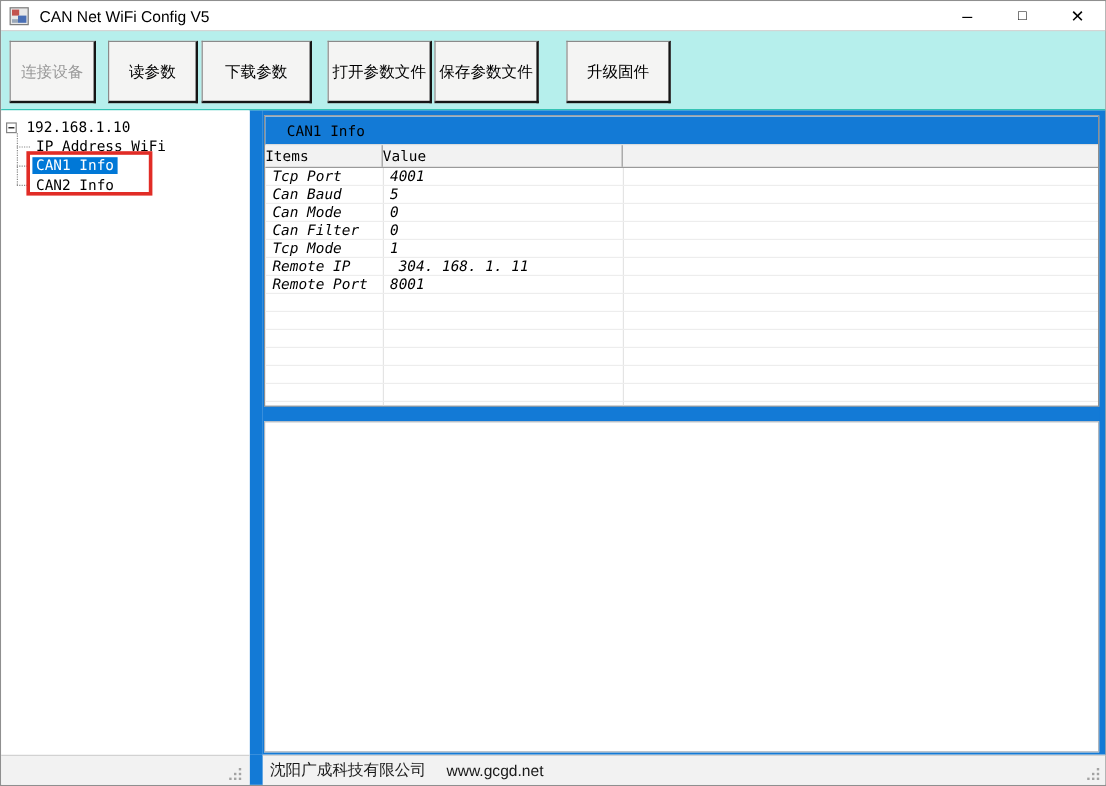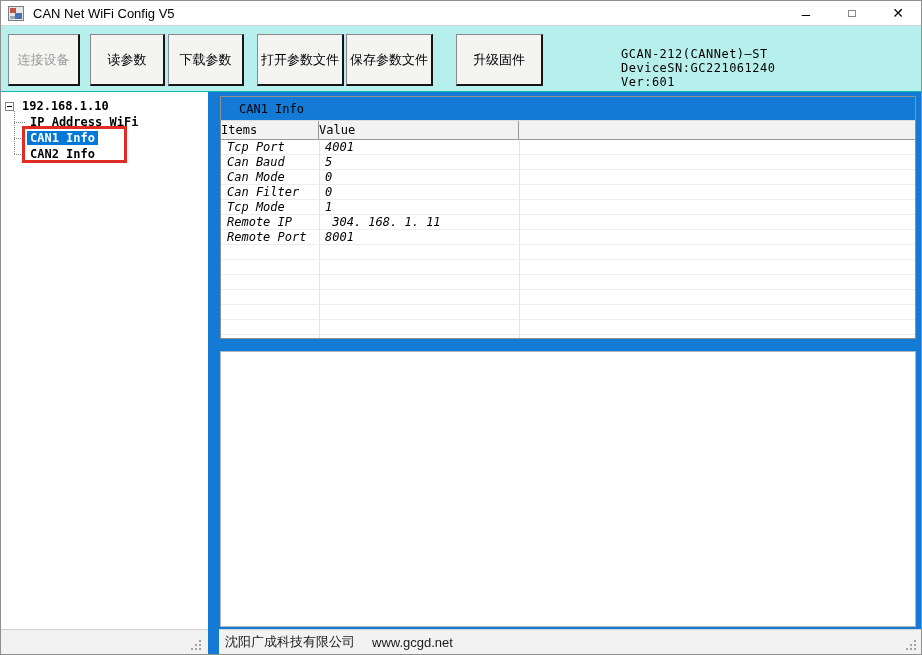--- a/index.html
+++ b/index.html
@@ -19,30 +19,30 @@
   .win-btn { width:46px; height:27px; display:flex; align-items:center; justify-content:center; font-size:14px; color:#000; cursor:default; }
   .win-btn.min { font-size:15px; }
   .win-btn.max { font-size:12px; }
 
   
   .toolbar { height:67px; background:#b6efec; border-top:1px solid #d5d5d5; border-bottom:1px solid #14b8a6; display:flex; align-items:flex-start; padding-top:8px; flex:0 0 auto; }
   .tb-btn { height:52px; background:#f4f4f3; border:1px solid #8a8a8a; border-right:2px solid #151515; border-bottom:2px solid #151515; font-family:"Liberation Sans", sans-serif; font-size:13px; color:#000; display:flex; align-items:center; justify-content:center; padding:0 9px; white-space:nowrap; }
   .tb-btn.disabled { color:#9a9a9a; }
   .b1 { margin-left:7px;  width:72px; }
   .b2 { margin-left:10px; width:75px; }
-  .b3 { margin-left:3px;  width:76px; }
+  .b3 { margin-left:3px;  width:92px; }
   .b4 { margin-left:13px; width:87px; }
   .b5 { margin-left:2px;  width:87px; }
   .b6 { margin-left:23px; width:87px; }
   .device-info { margin-left:78px; margin-top:13px; font-family:"DejaVu Sans Mono", monospace; font-size:12px; line-height:14px; color:#000; letter-spacing:0.5px; }
 
   
   .main { flex:1 1 auto; display:flex; min-height:0; }
 
-  .left-panel { width:207px; background:#ffffff; position:relative; flex:0 0 auto;font-weight:bold; }
+  .left-panel { width:207px; background:#ffffff; position:relative; flex:0 0 auto; }
   .tree { padding:6px 2px 0 4px; font-family:"DejaVu Sans Mono", monospace; font-size:12px; color:#000; }
   .tree-row { height:16px; display:flex; align-items:center; }
   .expander { width:9px; height:9px; border:1px solid #848484; background:#fff; position:relative; margin-right:5px; flex:0 0 auto; }
   .expander::after { content:""; position:absolute; left:1px; top:3px; width:5px; height:1px; background:#000; }
   .tree-children { margin-left:9px; position:relative; }
   .tree-children::before { content:""; position:absolute; left:0; top:-3px; bottom:8px; border-left:1px dotted #8a8a8a; }
   .tree-children .tree-row { padding-left:0; }
   .dash { width:11px; border-top:1px dotted #8a8a8a; margin-right:2px; flex:0 0 auto; }
   .tree-label { padding:0 3px; line-height:14px; white-space:nowrap; }
   .tree-label.selected { background:#0078d7; color:#fff; }
@@ -100,25 +100,20 @@
     <div class="win-btn close">✕</div>
   </div>
 
   <div class="toolbar">
     <button class="tb-btn b1 disabled">连接设备</button>
     <button class="tb-btn b2">读参数</button>
     <button class="tb-btn b3">下载参数</button>
     <button class="tb-btn b4">打开参数文件</button>
     <button class="tb-btn b5">保存参数文件</button>
     <button class="tb-btn b6">升级固件</button>
-    <div class="device-info">
-      <div>GCAN-212(CANNet)—ST</div>
-      <div>DeviceSN:GC221061240</div>
-      <div>Ver:601</div>
-    </div>
   </div>
 
   <div class="main">
 
     <div class="left-panel">
       <div class="tree">
         <div class="tree-row">
           <span class="expander"></span>
           <span class="tree-label">192.168.1.10</span>
         </div>

